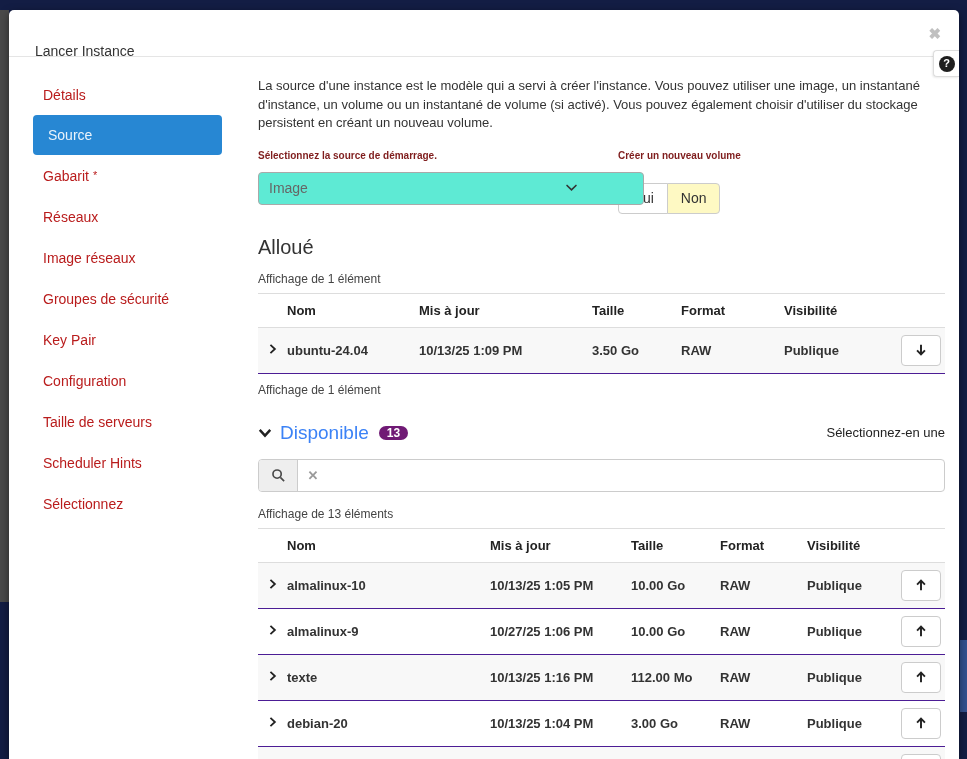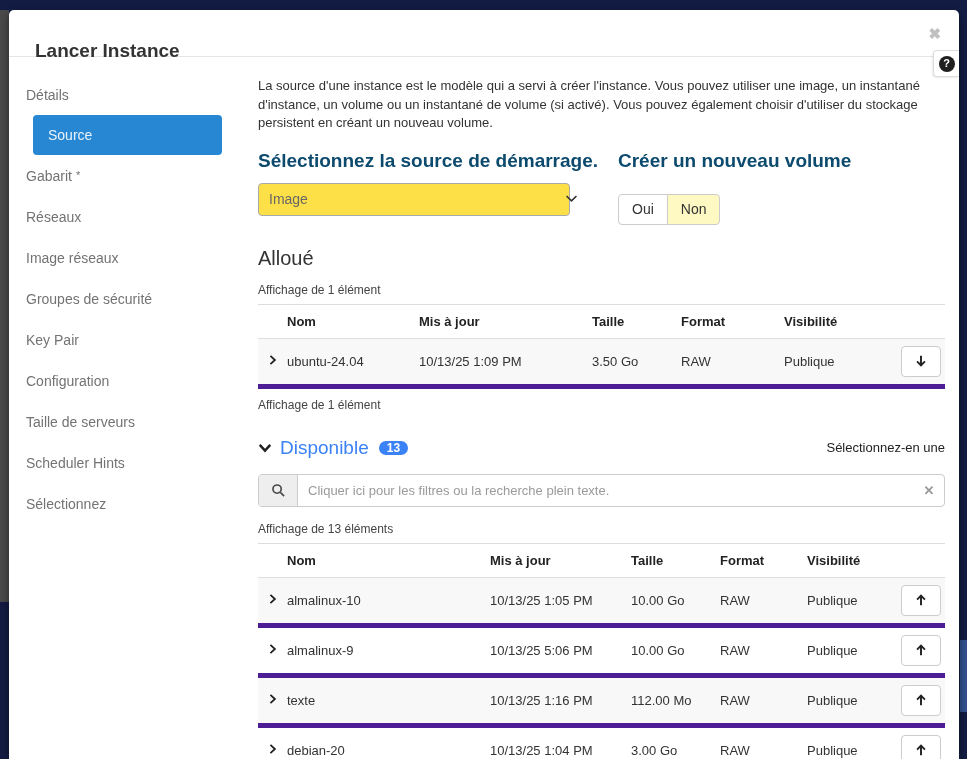--- a/index.html
+++ b/index.html
@@ -24,21 +24,21 @@
   .modal {
     position: absolute; left: 9px; top: 10px; width: 950px; height: 749px;
     background: #fff; border-radius: 5px 5px 0 0;
     box-shadow: 0 3px 9px rgba(0,0,0,.5);
     overflow: hidden;
   }
   .modal-header {
     height: 47px; display: flex; align-items: center;
     padding: 0 20px 0 26px; border-bottom: 1px solid #e5e5e5;
   }
-  .modal-title { font-size: 19px; color: #333; font-weight: 700; margin-top: 36px; }
+  .modal-title { font-size: 14px; color: #333; font-weight: 400; margin-top: 36px; }
   .close-btn {
     position: absolute; right: 18px; top: 16px;
     font-size: 15px; font-weight: bold; color: #c0c0c0;
     background: none; border: none; cursor: pointer; line-height: 1;
   }
   .help-btn {
     position: absolute; right: 0; top: 40px; width: 26px; height: 27px;
     background: #fff; border: 1px solid #ddd; border-right: none;
     border-radius: 4px 0 0 4px; display: flex; align-items: center;
     justify-content: center; cursor: pointer; z-index: 5;
@@ -49,42 +49,42 @@
     color: #fff; font-size: 11px; font-weight: bold;
     display: flex; align-items: center; justify-content: center; line-height: 1;
   }
 
   .modal-body { display: flex; }
 
   
   .sidebar { width: 249px; flex-shrink: 0; padding-top: 17px; }
   .nav-item {
     height: 41px; display: flex; align-items: center;
-    padding-left: 17px; font-size: 14px; color: #737373; cursor: pointer;
+    padding-left: 34px; font-size: 14px; color: #b91c1c; cursor: pointer;
   }
   .nav-item.active {
     background: #2787d3; color: #eaf3fb; border-radius: 4px;
     margin: 0 36px 0 24px; padding-left: 15px; height: 40px;
   }
   .nav-item sup { font-size: 11px; margin-left: 4px; position: relative; top: -1px; }
 
   
   .main { width: 687px; padding-top: 20px; font-size: 13px; }
 
   .description { font-size: 13px; line-height: 1.43; color: #333; margin-bottom: 17px; max-width: 687px; }
 
   .form-row { display: flex; }
   .form-col-1 { width: 360px; }
-  .field-label { font-weight: bold; font-size: 19px; color: #0c4a6e; display: block; margin-bottom: 11px; }
+  .field-label { font-weight: bold; font-size: 10px; color: #7f1d1d; display: block; margin-bottom: 11px; }
   .select-wrap { position: relative; width: 330px; }
   .boot-select {
-    width: 312px; height: 33px; border: 1px solid #a9a9a9; border-radius: 4px;
+    width: 386px; height: 33px; border: 1px solid #a9a9a9; border-radius: 4px;
     font-family: "Liberation Sans", sans-serif;
     font-size: 14px; color: #666; padding: 0 28px 0 10px;
-    appearance: none; -webkit-appearance: none; background: #fde047; cursor: pointer;
+    appearance: none; -webkit-appearance: none; background: #5eead4; cursor: pointer;
   }
   .select-chevron { position: absolute; right: 10px; top: 9px; pointer-events: none; }
 
   .toggle-group { display: inline-flex; align-items: flex-end; }
   .toggle-btn {
     font-family: "Liberation Sans", sans-serif;
     font-size: 14px; color: #333; padding: 6px 13px; background: #fff;
     border: 1px solid #ccc; cursor: pointer; line-height: 1.2;
   }
   .toggle-btn:first-child { border-radius: 4px 0 0 4px; }
@@ -94,38 +94,38 @@
   .section-title { font-size: 20px; font-weight: 400; color: #333; margin: 22px 0 13px; }
   .count-text { font-size: 12px; color: #444; margin-bottom: 7px; }
   .count-text.bottom { margin-top: 9px; margin-bottom: 0; }
 
   
   table { width: 100%; border-collapse: collapse; table-layout: fixed; font-size: 13px; color: #333; }
   th {
     text-align: left; font-size: 13px; font-weight: bold; color: #222;
     padding: 9px 0; border-top: 1px solid #ddd; border-bottom: 1px solid #ddd; margin-top: 24px;
   }
-  td { padding: 14px 0; border-bottom: 5px solid #4c1d95; vertical-align: middle; }
+  td { padding: 14px 0; border-bottom: 1px solid #4c1d95; vertical-align: middle; font-weight: bold; }
   .tbl-available td { padding: 15px 0; }
   tbody tr:nth-child(odd) { background: #f8f8f8; }
   .cell-expand { padding-left: 9px !important; }
   .expander { background: none; border: none; cursor: pointer; padding: 0; display: inline-flex; }
   .action-cell { text-align: right; padding-right: 4px !important; padding-top: 7px !important; padding-bottom: 7px !important; }
   .row-btn {
     width: 40px; height: 31px; background: #fff; border: 1px solid #ccc;
     border-radius: 4px; cursor: pointer; display: inline-flex;
     align-items: center; justify-content: center;
   }
 
   
   .available-header { display: flex; align-items: center; margin-top: 25px; }
   .collapse-btn { background: none; border: none; cursor: pointer; display: inline-flex; margin-right: 8px; padding: 0; }
   .available-title { font-size: 19px; font-weight: 400; color: #3b82f6; }
   .badge {
-    margin-left: 10px; background: #3b82f6; color: #fff; font-size: 12px;
+    margin-left: 10px; background: #701a75; color: #fff; font-size: 12px;
     font-weight: bold; padding: 1px 8px; border-radius: 10px; line-height: 1;
   }
   .select-hint { margin-left: auto; font-size: 13px; color: #222; }
 
   
   .search-bar {
     margin-top: 15px; height: 33px; border: 1px solid #ccc; border-radius: 4px;
     display: flex; align-items: stretch; background: #fff; overflow: hidden;
   }
   .search-icon-box {
@@ -287,21 +287,20 @@
         <span class="select-hint">Sélectionnez-en une</span>
       </div>
 
       <div class="search-bar">
         <span class="search-icon-box">
           <svg width="15" height="15" viewBox="0 0 16 16">
               <circle cx="6.5" cy="6.5" r="4.4" stroke="#4a4a4a" stroke-width="1.8" fill="none"></circle>
               <line x1="10" y1="10" x2="14" y2="14" stroke="#4a4a4a" stroke-width="1.8"></line>
             </svg>
         </span>
-        <input class="search-input" type="text" placeholder="Cliquer ici pour les filtres ou la recherche plein texte." style="">
         <button class="clear-btn">✕</button>
       </div>
 
       <div class="count-text available-count">Affichage de 13 éléments</div>
 
       <table class="tbl-available">
         <colgroup>
           <col style="width:29px">
             <col style="width:203px">
             <col style="width:141px">
@@ -339,21 +338,21 @@
                   </svg>
                 </button></td>
           </tr>
           <tr>
             <td class="cell-expand"><button class="expander">
                   <svg width="11" height="12" viewBox="0 0 16 16">
                     <path d="M5 2 L11.5 8 L5 14" stroke="#222" stroke-width="2.6" fill="none"></path>
                   </svg>
                 </button></td>
             <td>almalinux-9</td>
-            <td>10/13/25 5:06 PM</td>
+            <td>10/27/25 1:06 PM</td>
             <td>10.00 Go</td>
             <td>RAW</td>
             <td>Publique</td>
             <td class="action-cell"><button class="row-btn">
                   <svg width="14" height="14" viewBox="0 0 16 16">
                     <path d="M8 14 L8 3.5 M3.5 7.5 L8 3 L12.5 7.5" stroke="#222" stroke-width="2.2" fill="none"></path>
                   </svg>
                 </button></td>
           </tr>
           <tr>

